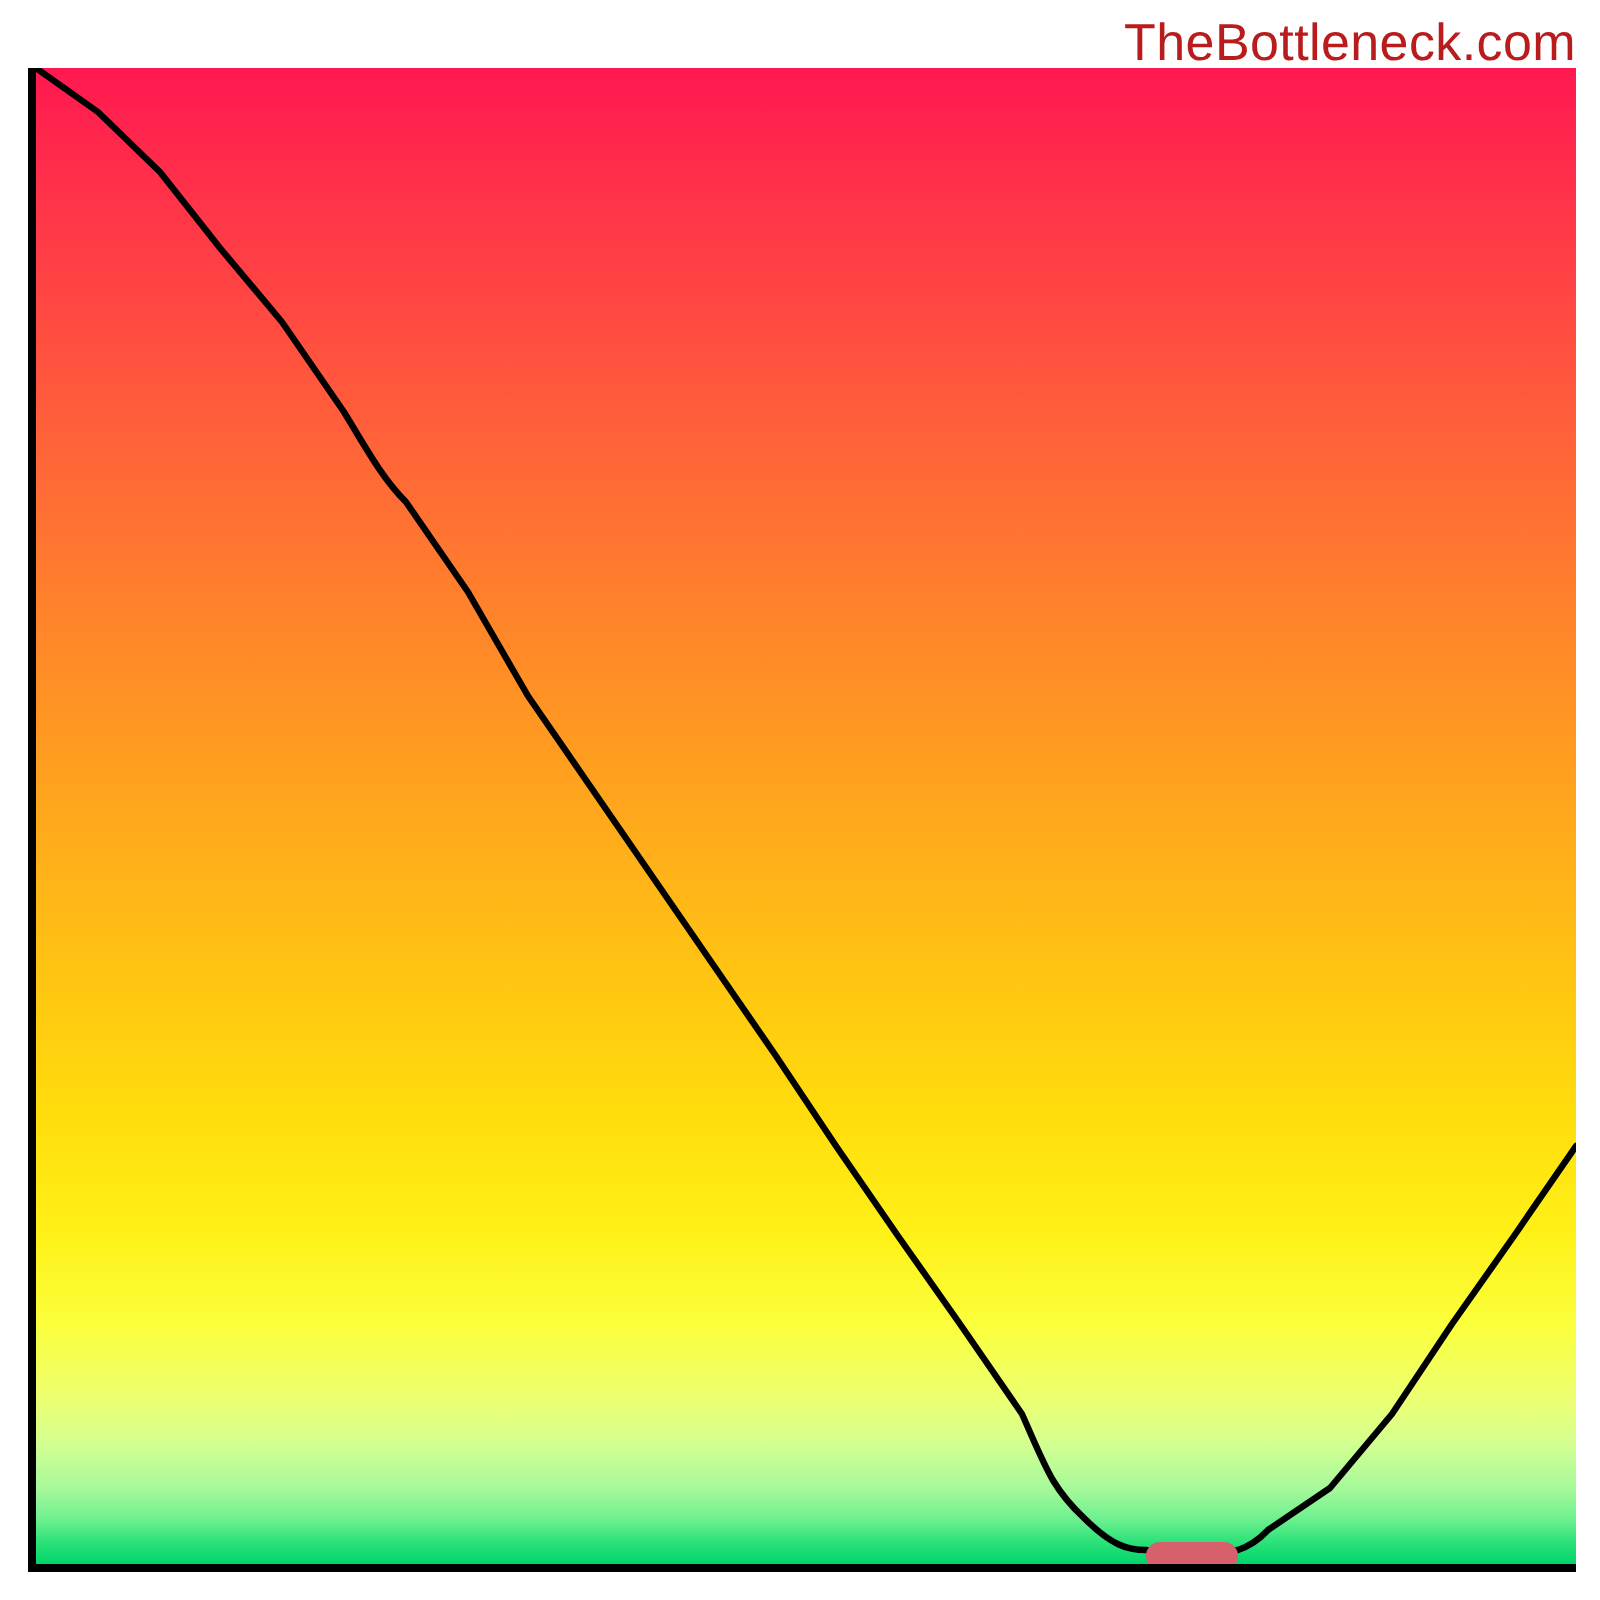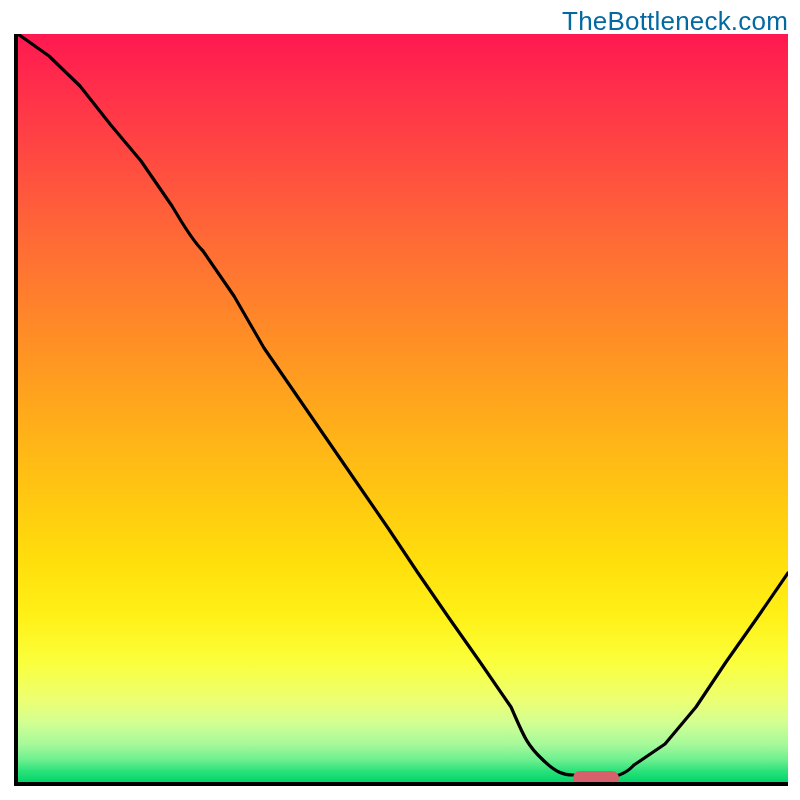--- a/index.html
+++ b/index.html
@@ -14,21 +14,21 @@
   .wrap {
     position: relative;
     width: 800px;
     height: 800px;
   }
   .watermark {
     position: absolute;
     top: 6px;
     right: 12px;
     font-size: 26px;
-    color: #0369a1;
+    color: #b91c1c;
     font-weight: 500;
     letter-spacing: 0.2px;
   }
   .axes {
     position: absolute;
     left: 14px;
     top: 34px;
     width: 774px;
     height: 752px;
   }

